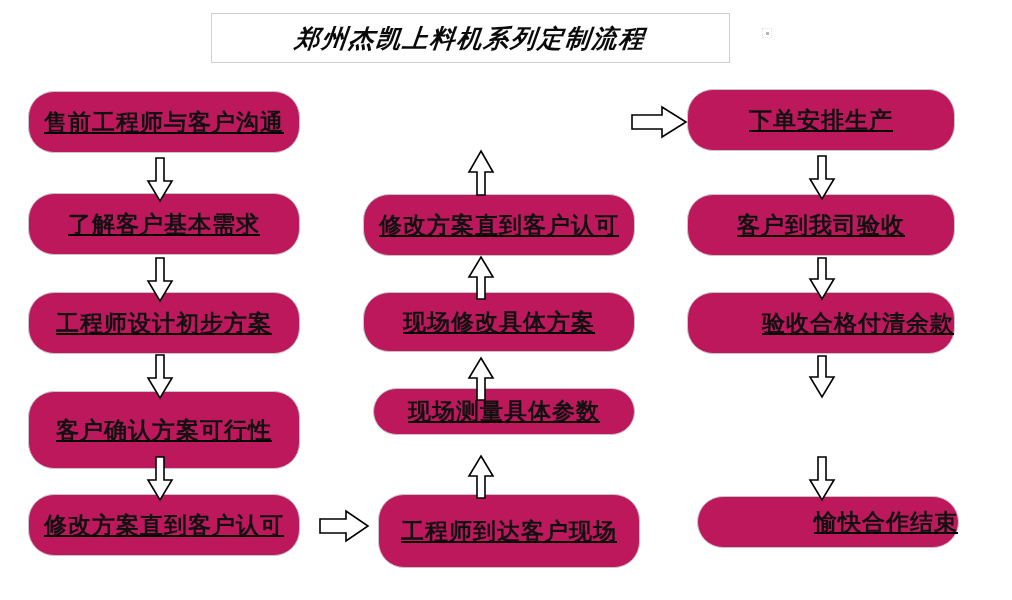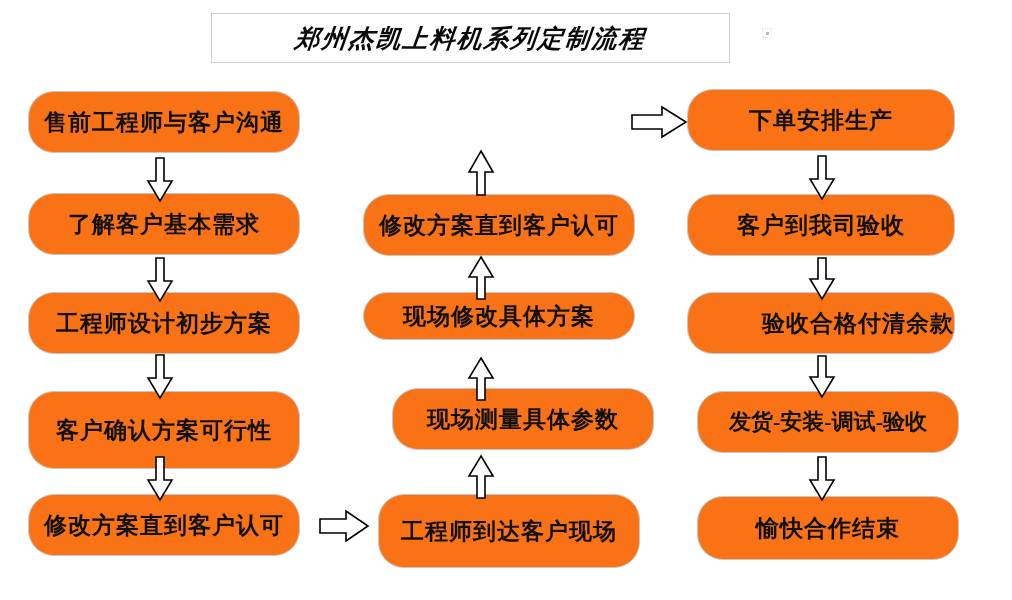--- a/index.html
+++ b/index.html
@@ -41,25 +41,26 @@
     color: #0a0a0a;
     white-space: nowrap;
     transform: skewX(-6deg);
   }
 
   
   .node {
     position: absolute;
     border: 1.2px solid #c6c6c6;
     border-radius: 26px;
-    background: #f97316;
+    background: #be185d;
     display: flex;
     align-items: center;
     justify-content: center;
     box-sizing: border-box;
+    text-decoration: underline;
   }
   .node-label {
     font-family: "Liberation Serif", "DejaVu Serif", serif;
     font-size: 23px;
     font-weight: 700;
     color: #111111;
     white-space: nowrap;
     letter-spacing: 1px;
   }
   .node-label.tight { letter-spacing: 0px; font-size: 22px; }
@@ -111,43 +112,40 @@
   <div class="node" style="left:28px; top:391px; width:272px; height:78px;">
     <span class="node-label">客户确认方案可行性</span>
   </div>
   <div class="node" style="left:28px; top:494px; width:272px; height:62px;">
     <span class="node-label">修改方案直到客户认可</span>
   </div>
 
   <div class="node" style="left:363px; top:194px; width:272px; height:62px;">
     <span class="node-label">修改方案直到客户认可</span>
   </div>
-  <div class="node" style="left:363px; top:292px; width:272px; height:48px;">
+  <div class="node" style="left:363px; top:292px; width:272px; height:60px;">
     <span class="node-label">现场修改具体方案</span>
   </div>
-  <div class="node" style="left:392px; top:388px; width:262px; height:62px;">
+  <div class="node" style="left:373px; top:388px; width:262px; height:47px;">
     <span class="node-label">现场测量具体参数</span>
   </div>
   <div class="node" style="left:378px; top:494px; width:262px; height:74px;">
     <span class="node-label">工程师到达客户现场</span>
   </div>
 
   <div class="node" style="left:687px; top:89px; width:268px; height:62px;">
     <span class="node-label">下单安排生产</span>
   </div>
   <div class="node" style="left:687px; top:194px; width:268px; height:62px;text-align:right;">
     <span class="node-label">客户到我司验收</span>
   </div>
   <div class="node" style="left:687px; top:292px; width:268px; height:62px;justify-content:flex-end;">
     <span class="node-label">验收合格付清余款</span>
   </div>
-  <div class="node" style="left:697px; top:391px; width:262px; height:62px;">
-    <span class="node-label tight">发货-安装-调试-验收</span>
-  </div>
-  <div class="node" style="left:697px; top:496px; width:262px; height:64px;">
+  <div class="node" style="left:697px; top:496px; width:262px; height:52px;justify-content:flex-end;">
     <span class="node-label">愉快合作结束</span>
   </div>
 
   <div class="arrow" style="left:145px; top:158px;">
     <svg width="30" height="44" viewBox="0 0 30 44">
       <path d="M11 0 L19 0 L19 23 L27 23 L15 43 L3 23 L11 23 Z" fill="#ffffff" stroke="#000000" stroke-width="1.6" stroke-linejoin="miter"></path>
     </svg>
   </div>
   <div class="arrow" style="left:145px; top:258px;">
     <svg width="30" height="44" viewBox="0 0 30 44">

